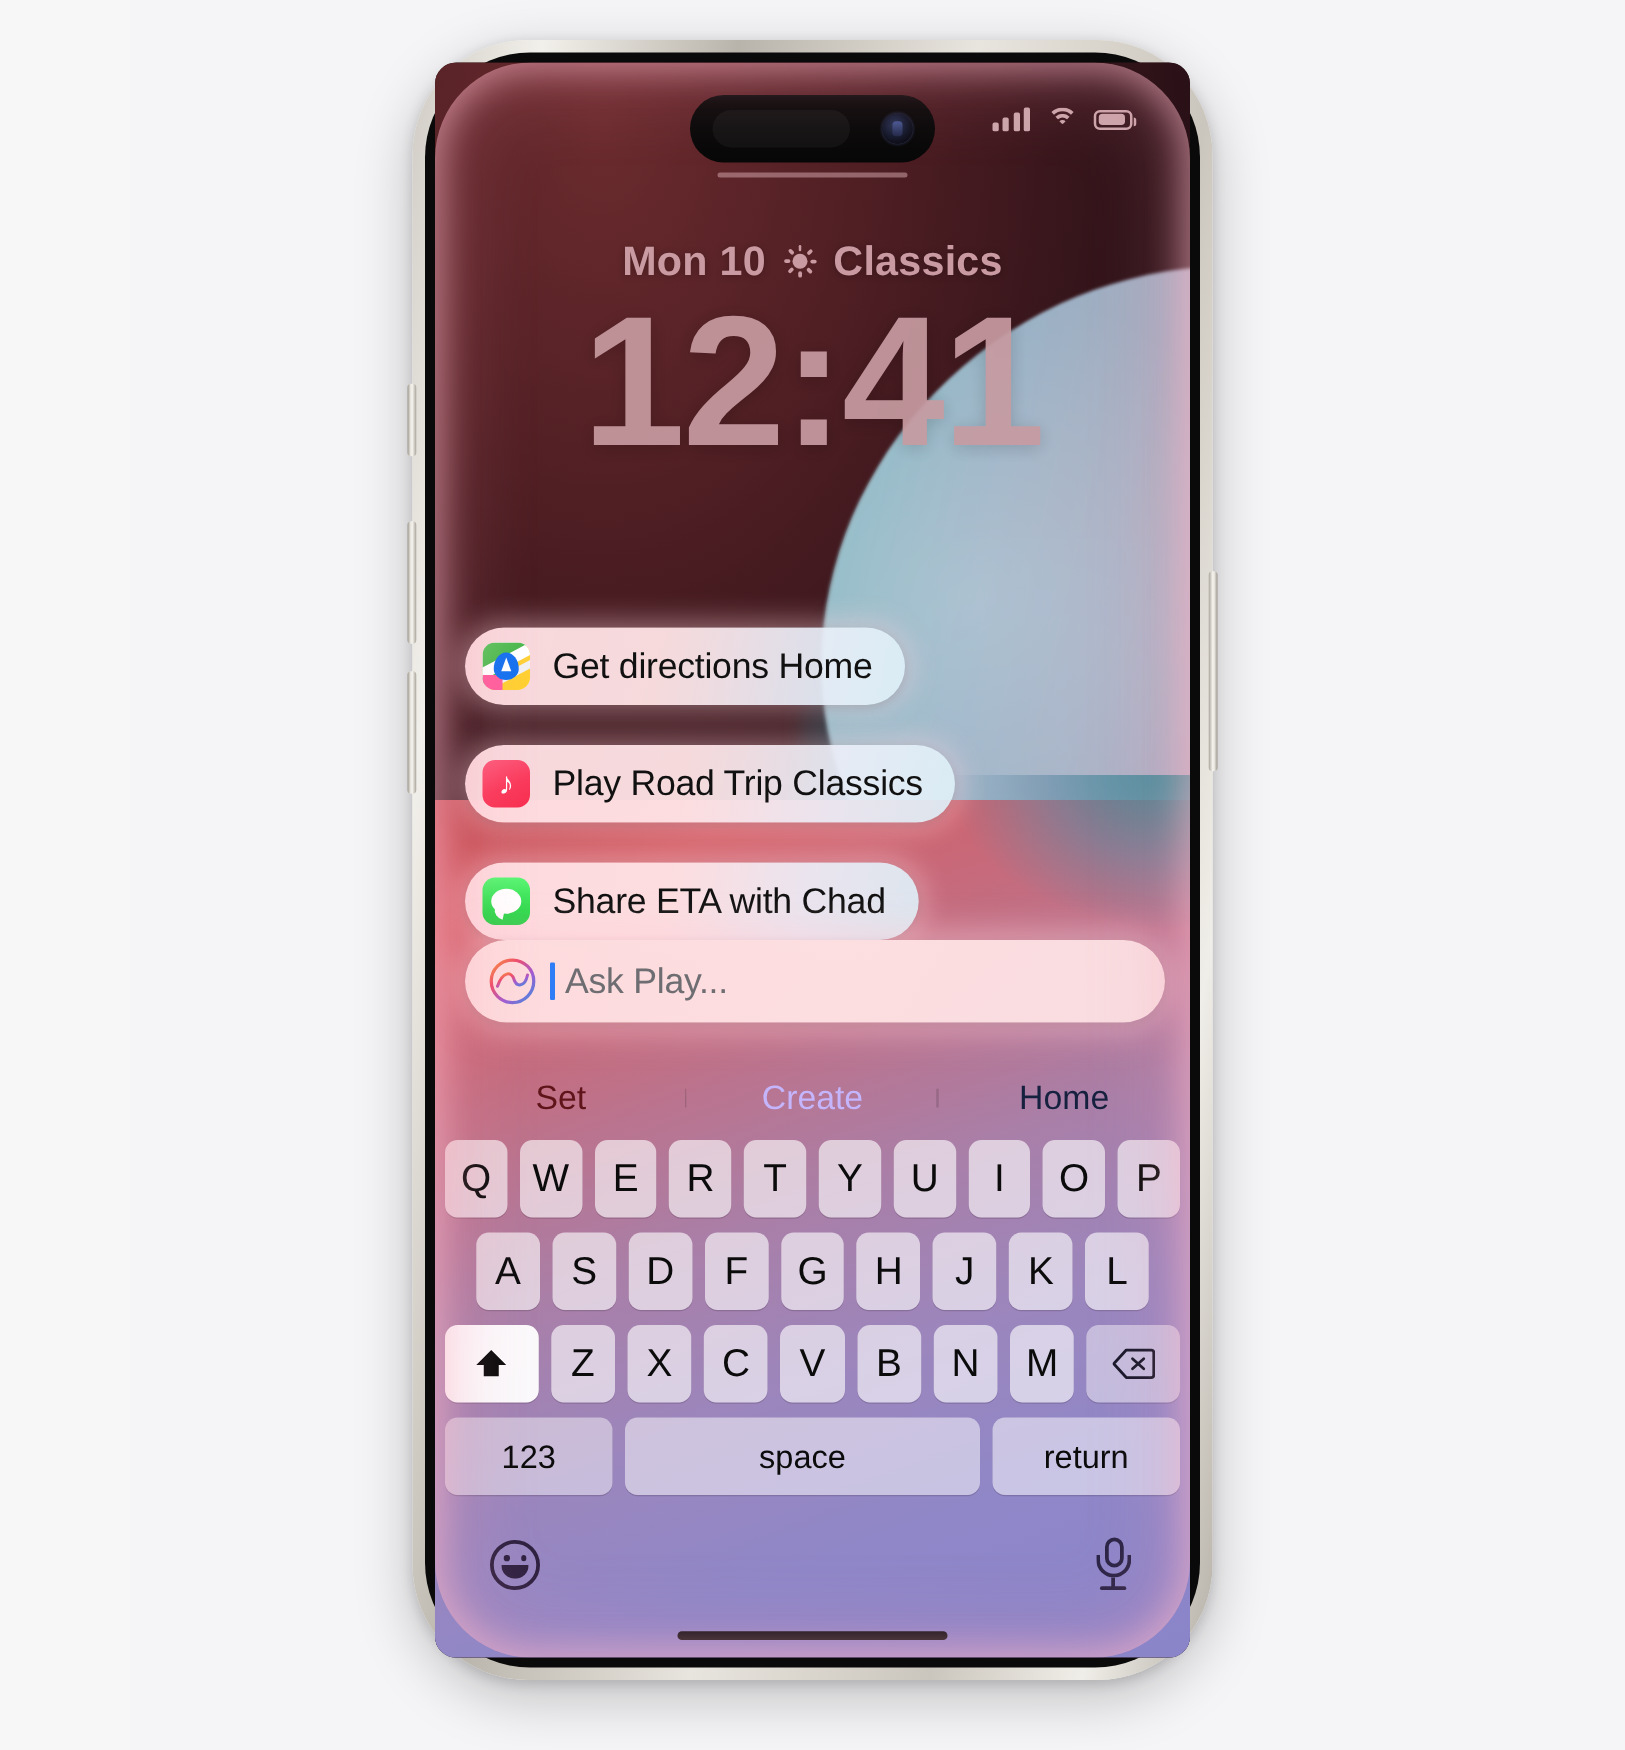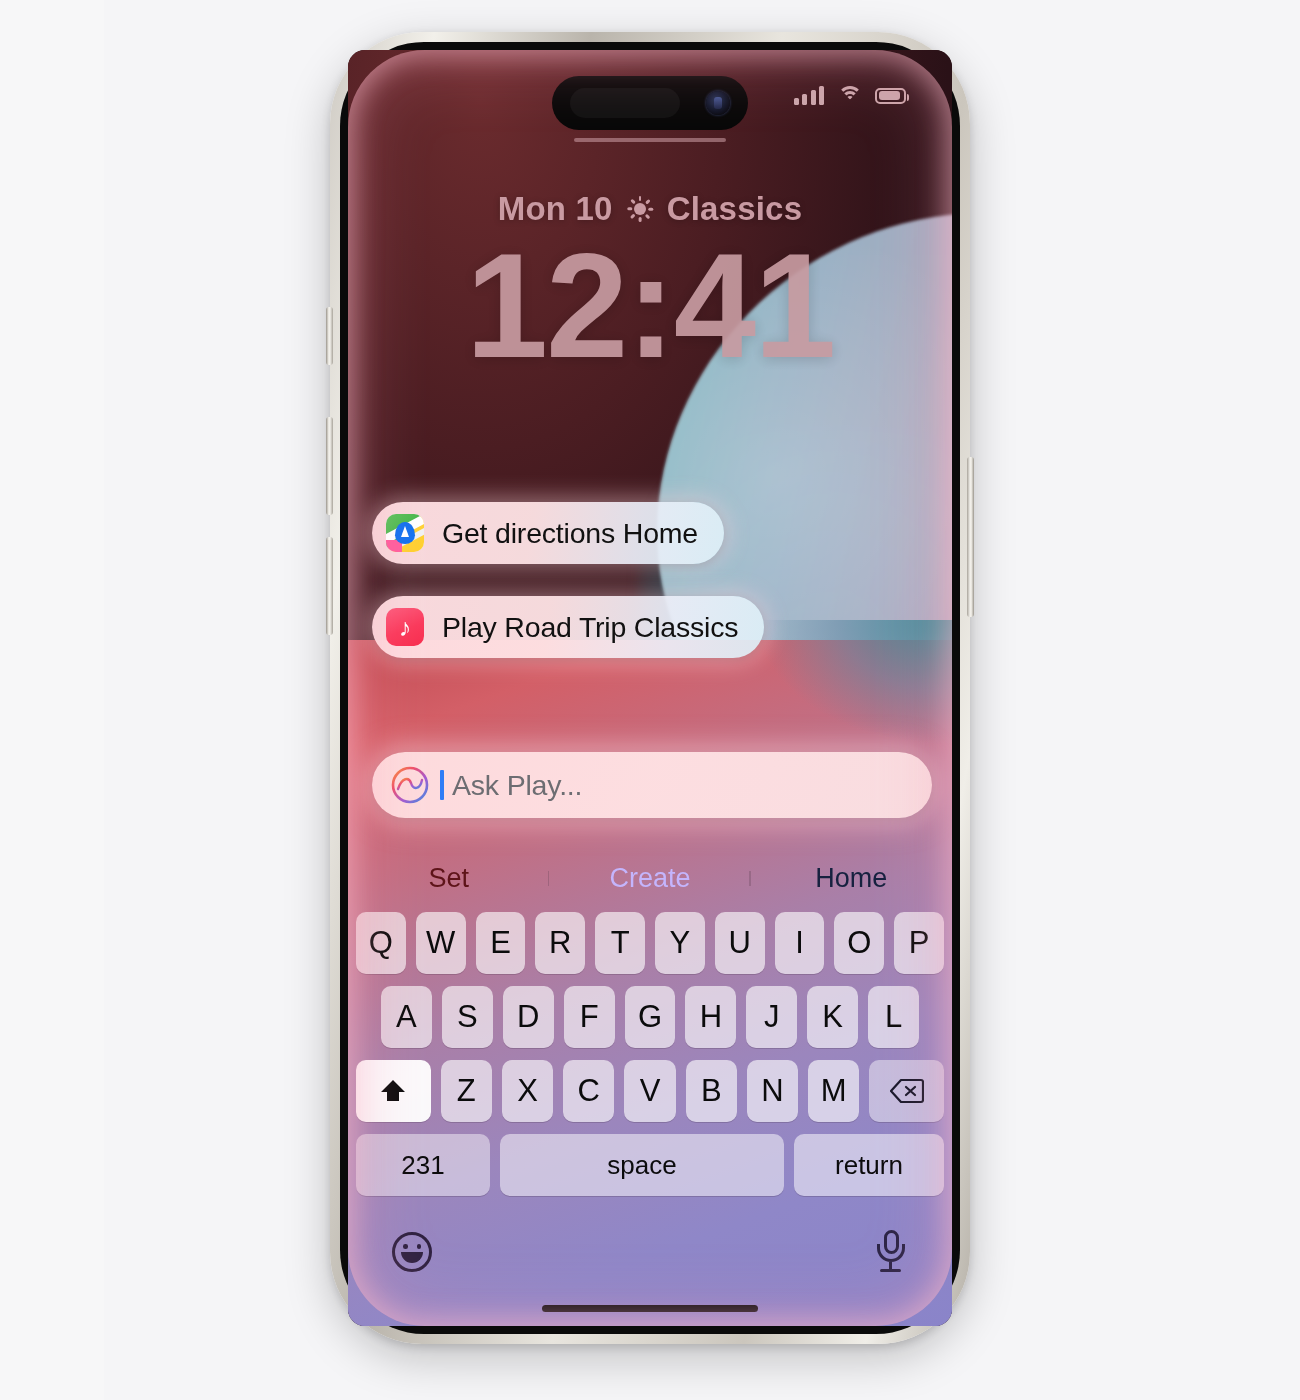--- a/index.html
+++ b/index.html
@@ -356,20 +356,26 @@
                 <span class="m-arrow"></span>
             </span>
             <span class="chip-label">Get directions Home</span>
           </div>
 
           <div class="chip">
             <span class="app-icon ic-music">♪</span>
             <span class="chip-label">Play Road Trip Classics</span>
           </div>
 
+          <div class="chip">
+            <span class="app-icon ic-msg">
+              <span class="bub"></span>
+            </span>
+            <span class="chip-label">Share ETA with Chad</span>
+          </div>
 
         </div>
 
         <div class="siri-field">
           <svg class="siri-orb" viewBox="0 0 40 40">
             <defs>
               <linearGradient id="sg" x1="0" y1="0" x2="1" y2="1">
                 <stop offset="0%" stop-color="#f79c3c"></stop>
                 <stop offset="30%" stop-color="#ef4e6b"></stop>
                 <stop offset="62%" stop-color="#a55bd0"></stop>
@@ -431,21 +437,21 @@
             <span class="key letter">M</span>
             <span class="key wide fn">
               <svg width="34" height="26" viewBox="0 0 34 26">
                 <path d="M11 2 L31 2 Q33 2 33 4 L33 22 Q33 24 31 24 L11 24 L1 13 Z" fill="none" stroke="#17172a" stroke-width="2.2" stroke-linejoin="round"></path>
                 <path d="M16 9 L25 17 M25 9 L16 17" stroke="#17172a" stroke-width="2.2" stroke-linecap="round"></path>
               </svg>
             </span>
           </div>
 
           <div class="kb-row r4 key.space-row">
-            <span class="key num">231</span>
+            <span class="key num">123</span>
             <span class="key space">space</span>
             <span class="key ret">return</span>
           </div>
 
           <div class="kb-bottom">
             <span class="emoji-ic">
               <span class="e-eye l"></span>
                 <span class="e-eye r"></span>
                 <span class="e-mouth"></span>
             </span>

